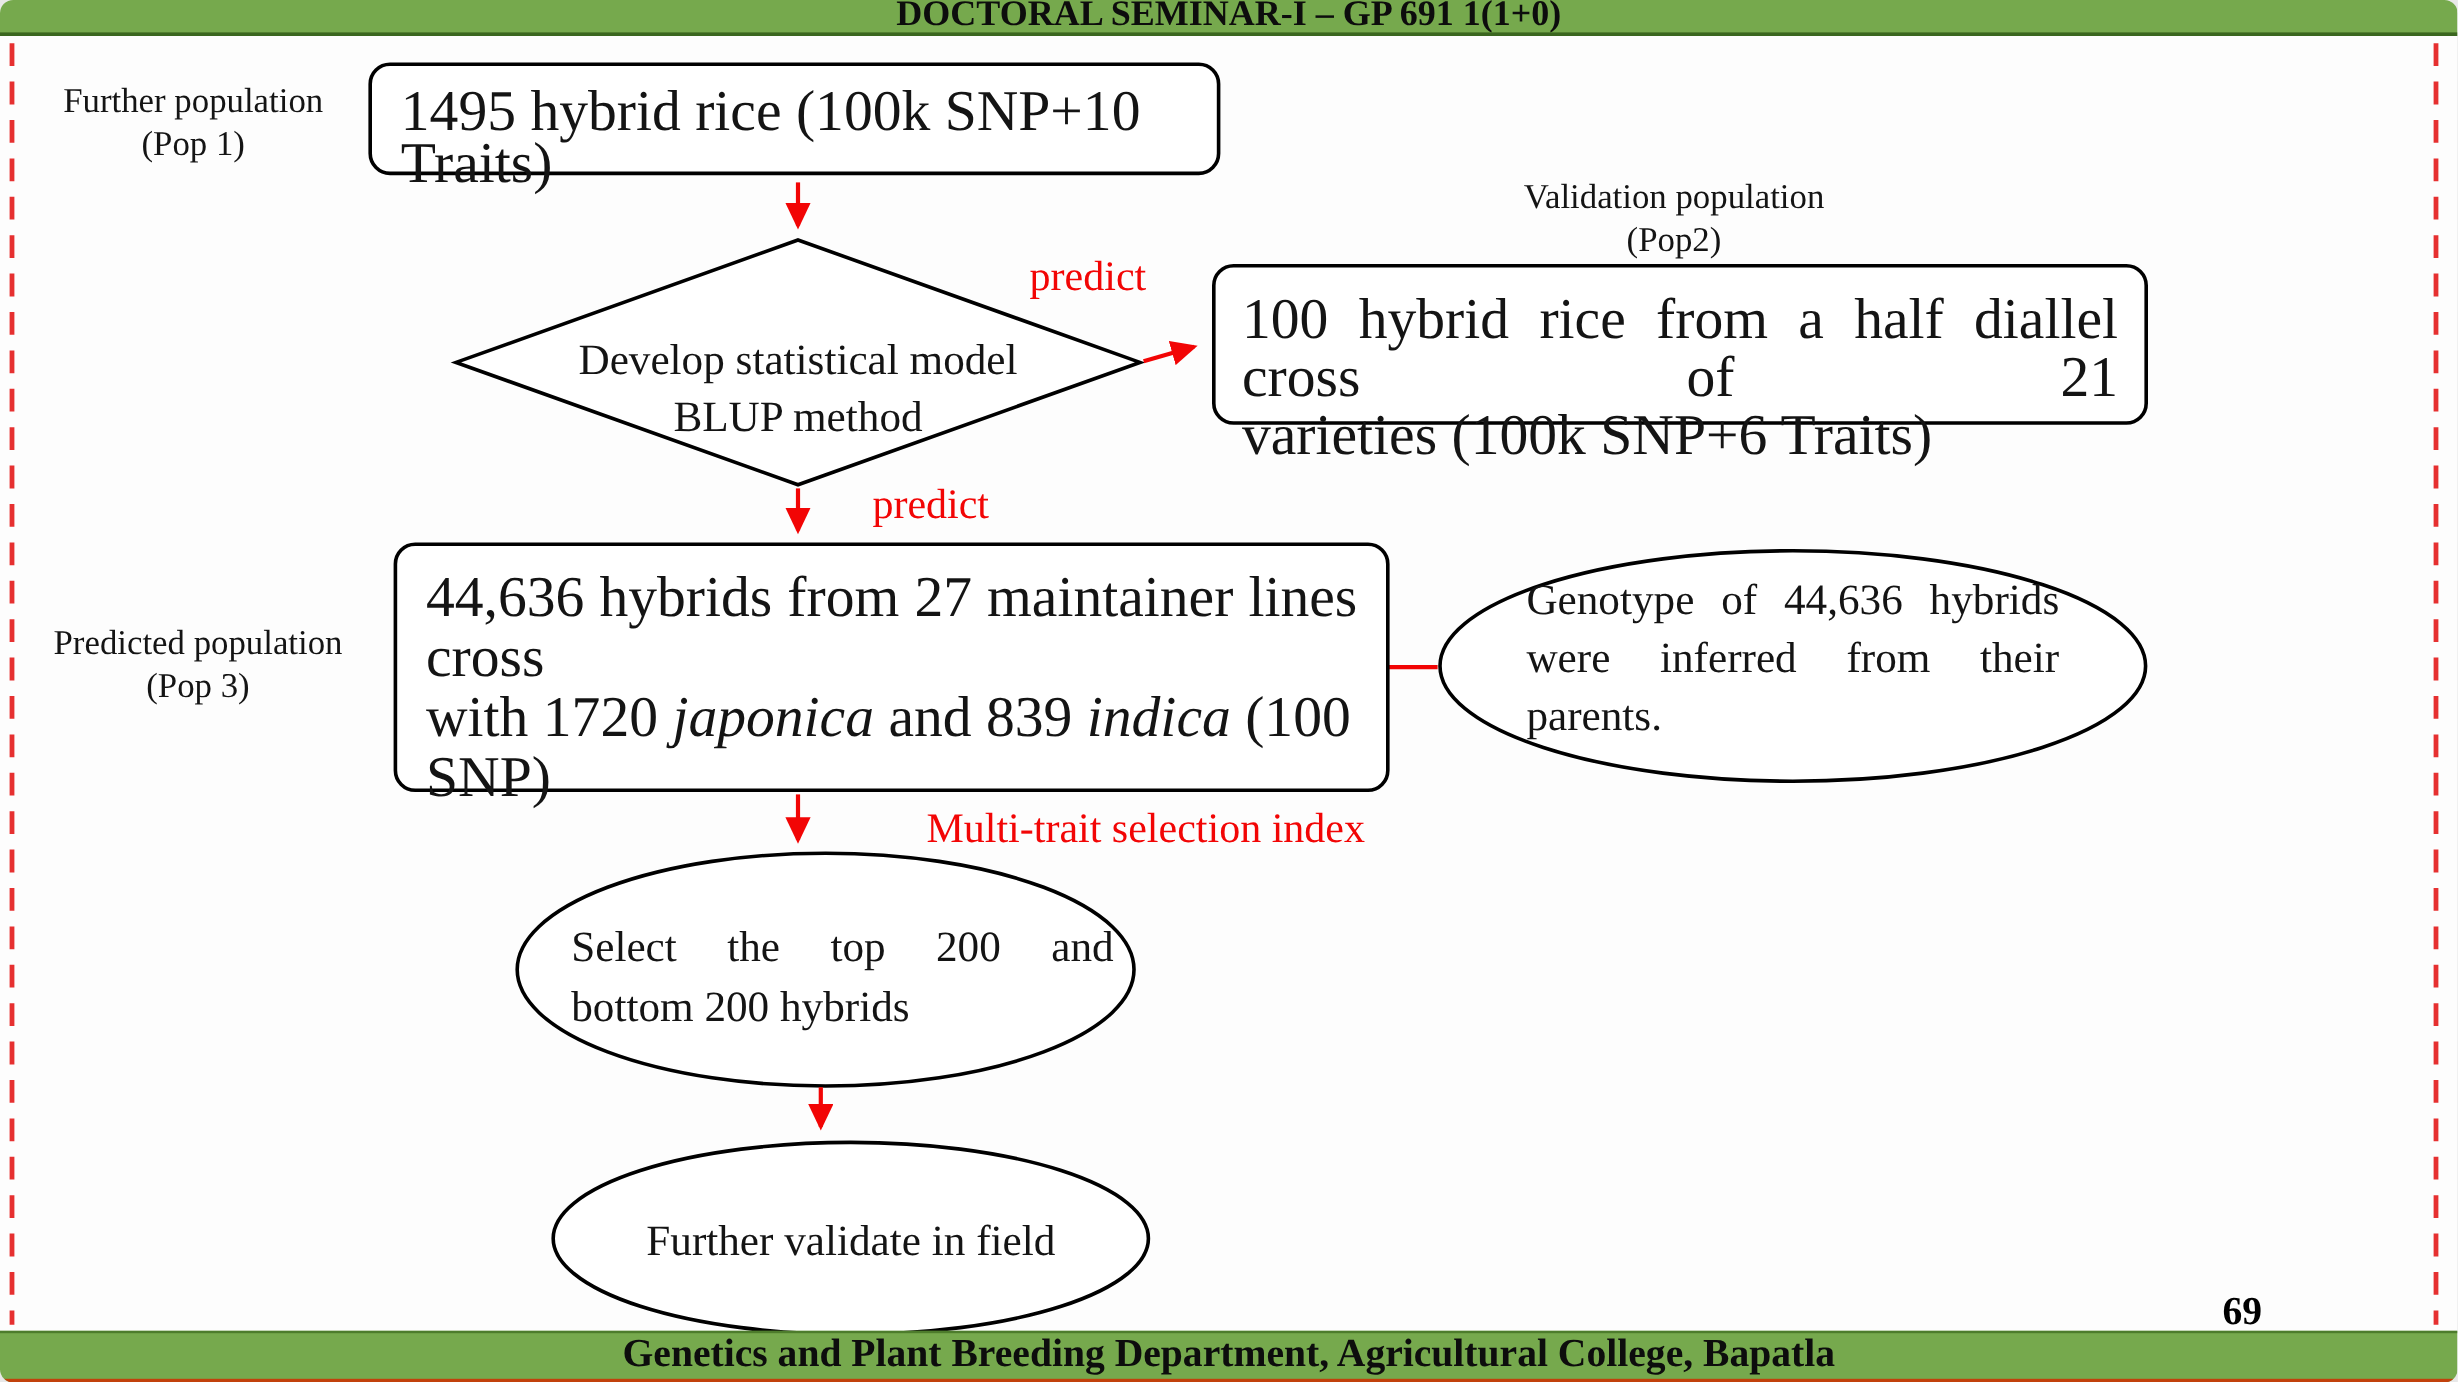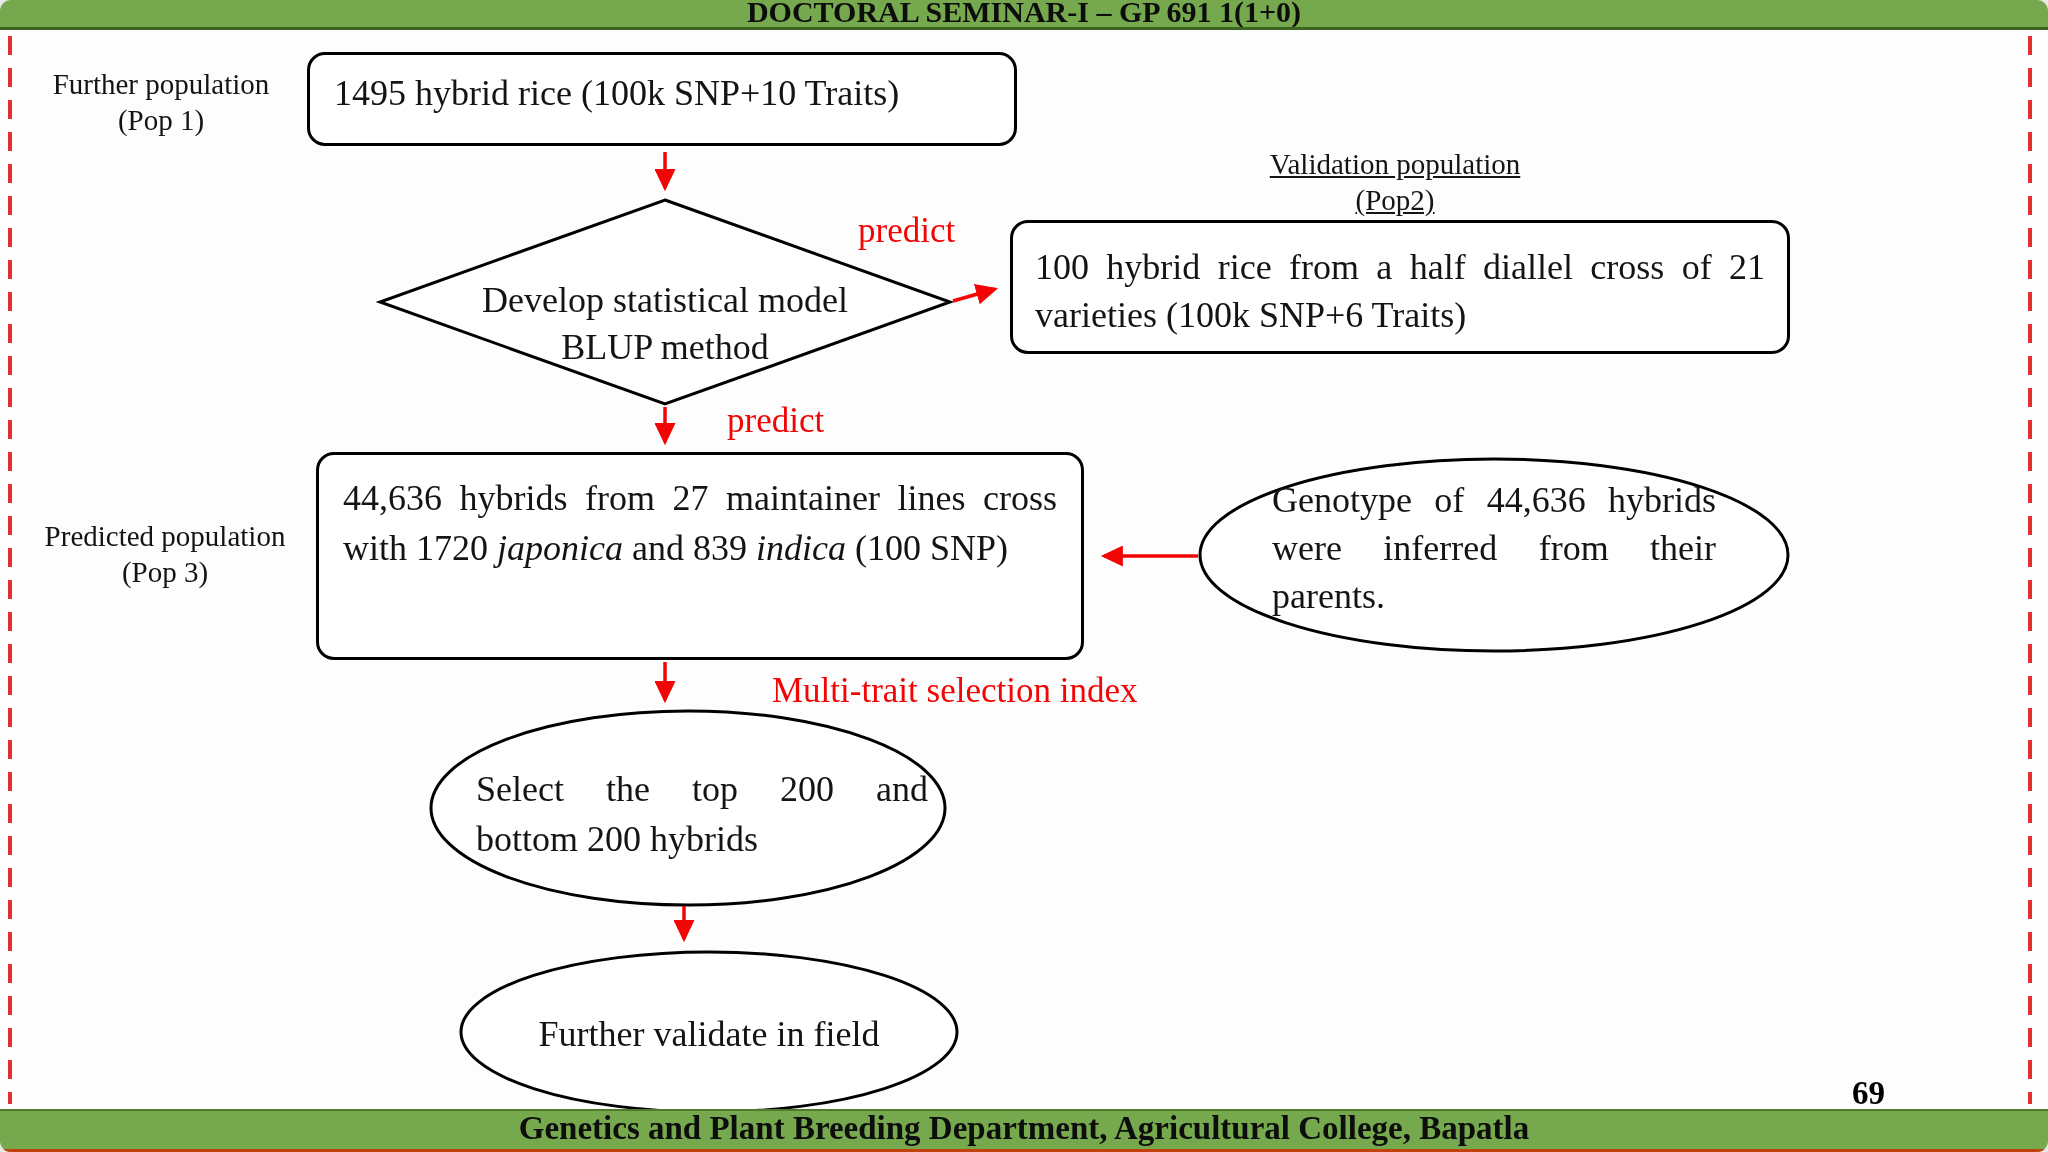--- a/index.html
+++ b/index.html
@@ -24,35 +24,35 @@
     background:#76a94d;border-top:2px solid #4d7c2c;border-bottom:3px solid #c2410c;
     box-sizing:border-box;overflow:hidden;
   }
   .footbar .t{
     font-weight:bold;font-size:33px;line-height:34px;text-align:center;color:#0d0d0d;
     white-space:nowrap;
   }
   svg.layer{position:absolute;left:0;top:0;width:2048px;height:1152px;}
   
   .box{position:absolute;border:3px solid #000;border-radius:18px;background:#fff;box-sizing:border-box;}
-  .box .inner{font-size:36px;}
+  .box .inner{font-size:48px;}
   .box1{left:307px;top:52px;width:710px;height:94px;}
   .box1 .inner{padding:16px 24px 0;line-height:44px;}
   .box2{left:1010px;top:220px;width:780px;height:134px;}
   .box2 .inner{padding:20px 22px 0;line-height:48px;}
-  .box3{left:316px;top:452px;width:768px;height:208px;}
+  .box3{left:328px;top:452px;width:830px;height:208px;}
   .box3 .inner{padding:18px 24px 0;line-height:50px;}
   
   .jline{text-align:justify;text-align-last:justify;}
   .lline{text-align:left;}
   .it{font-style:italic;}
   
   .sideLabel{position:absolute;text-align:center;font-size:29px;line-height:36px;color:#141414;}
   .lblTrain{left:26px;top:66px;width:270px;}
-  .lblValid{left:1243px;top:146px;width:304px;text-decoration:underline;}
+  .lblValid{left:1243px;top:146px;width:304px;}
   .lblPred{left:30px;top:518px;width:270px;}
   .diamondText{position:absolute;left:430px;top:277px;width:470px;text-align:center;font-size:36px;line-height:47px;}
   .ellText{position:absolute;font-size:36px;}
   .ellGeno{left:1272px;top:476px;width:444px;line-height:48px;}
   .ellSelect{left:476px;top:764px;width:452px;line-height:50px;}
   .ellValidate{left:485px;top:1012px;width:448px;text-align:center;line-height:44px;}
   .redLabel{position:absolute;color:#f20505;font-size:35px;line-height:38px;white-space:nowrap;}
   .predict1{left:858px;top:212px;}
   .predict2{left:727px;top:402px;}
   .multitrait{left:772px;top:672px;}

